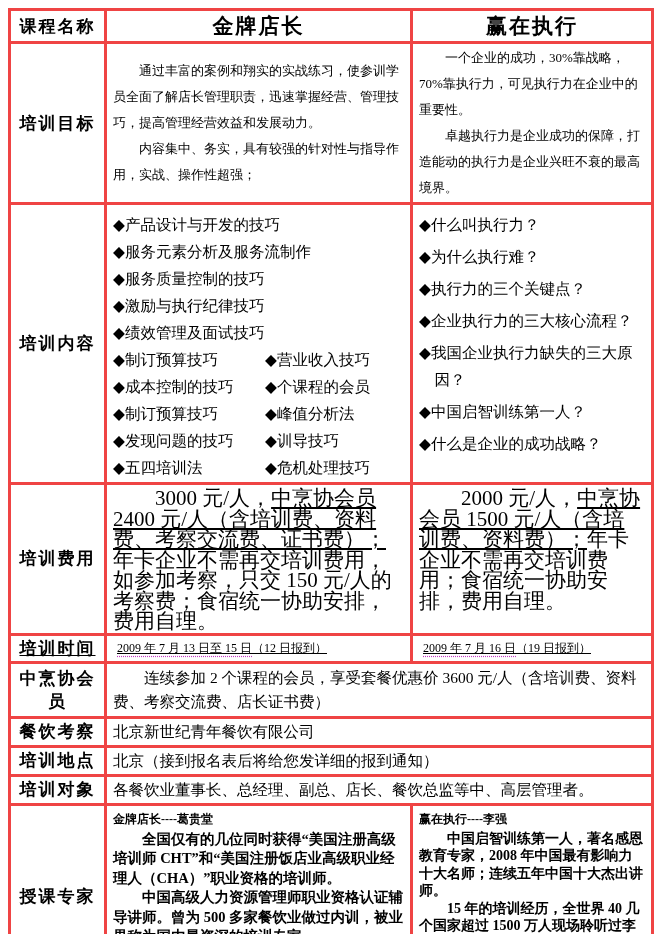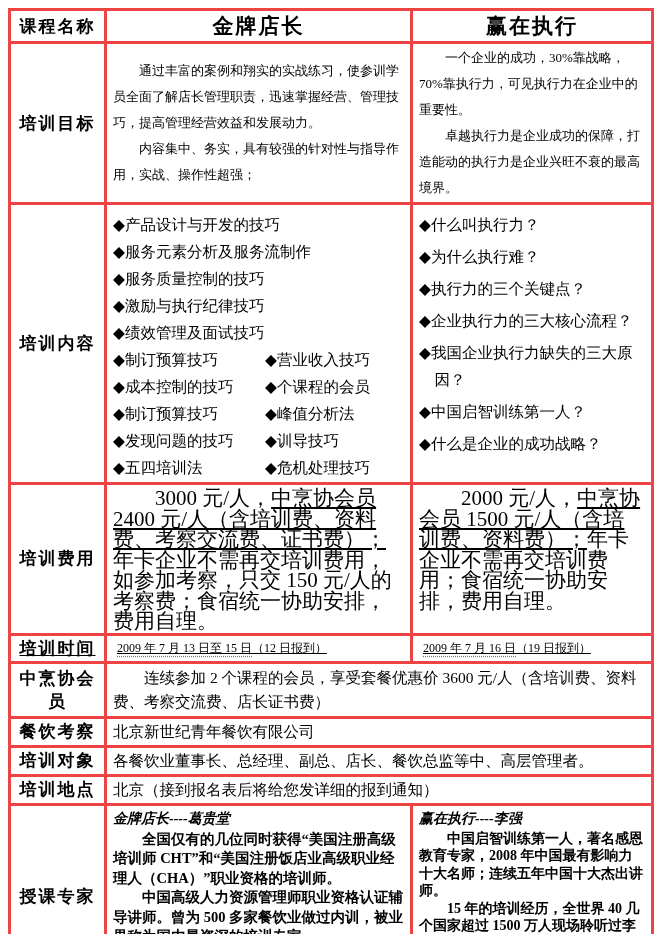--- a/index.html
+++ b/index.html
@@ -33,21 +33,21 @@
     text-decoration-style:dotted;
     text-decoration-color:#c43bc4;
     text-underline-offset:4px;
   }
   .time-cell{font-size:12px;text-align:left;padding-left:10px;white-space:nowrap;}
   .wide-cell{font-size:15.5px;line-height:24px;margin-left:40px;}
   .wide-cell .ind{text-indent:2em;display:block;}
   .contact-cell{font-weight:bold;font-size:16px;line-height:27px;}
   .contact-cell .gap{display:inline-block;width:70px;}
   .expert-cell{vertical-align:top;font-weight:bold;font-size:14.5px;padding-top:2px;}
-  .expert-title{font-size:14px;font-weight:bold;line-height:22px;font-style:italic;}
+  .expert-title{font-size:12px;font-weight:bold;line-height:22px;}
   .expert-cell p{margin:0;text-indent:2em;}
   .exp-left p{line-height:19.5px;}
   .exp-right p{line-height:17.5px;font-size:14px;}
 </style>
 </head>
 <body>
 
 <table class="doc">
   <colgroup>
     <col style="width:96px">
@@ -138,31 +138,31 @@
   </tr>
 
   <tr style="height:26px;">
     <td class="label-cell">餐饮考察</td>
     <td class="wide-cell" colspan="3">
       <span>北京新世纪青年餐饮有限公司</span>
     </td>
   </tr>
 
 
+  <tr style="height:24px;">
+    <td class="label-cell">培训地点</td>
+    <td class="wide-cell" colspan="3">
+      <span>北京（接到报名表后将给您发详细的报到通知）</span>
+    </td>
+  </tr>
+
   <tr style="height:25px;">
     <td class="label-cell">培训对象</td>
     <td class="wide-cell" colspan="3">
       <span>各餐饮业董事长、总经理、副总、店长、餐饮总监等中、高层管理者。</span>
-    </td>
-  </tr>
-
-  <tr style="height:24px;">
-    <td class="label-cell">培训地点</td>
-    <td class="wide-cell" colspan="3">
-      <span>北京（接到报名表后将给您发详细的报到通知）</span>
     </td>
   </tr>
 
   <tr style="height:138px;">
     <td class="label-cell">授课专家</td>
     <td class="expert-cell exp-left" colspan="2">
       <div class="expert-title">金牌店长----葛贵堂</div>
       <p>全国仅有的几位同时获得“美国注册高级培训师 CHT”和“美国注册饭店业高级职业经理人（CHA）”职业资格的培训师。</p>
       <p>中国高级人力资源管理师职业资格认证辅导讲师。曾为 500 多家餐饮业做过内训，被业界称为国内最资深的培训专家。</p>
     </td>

